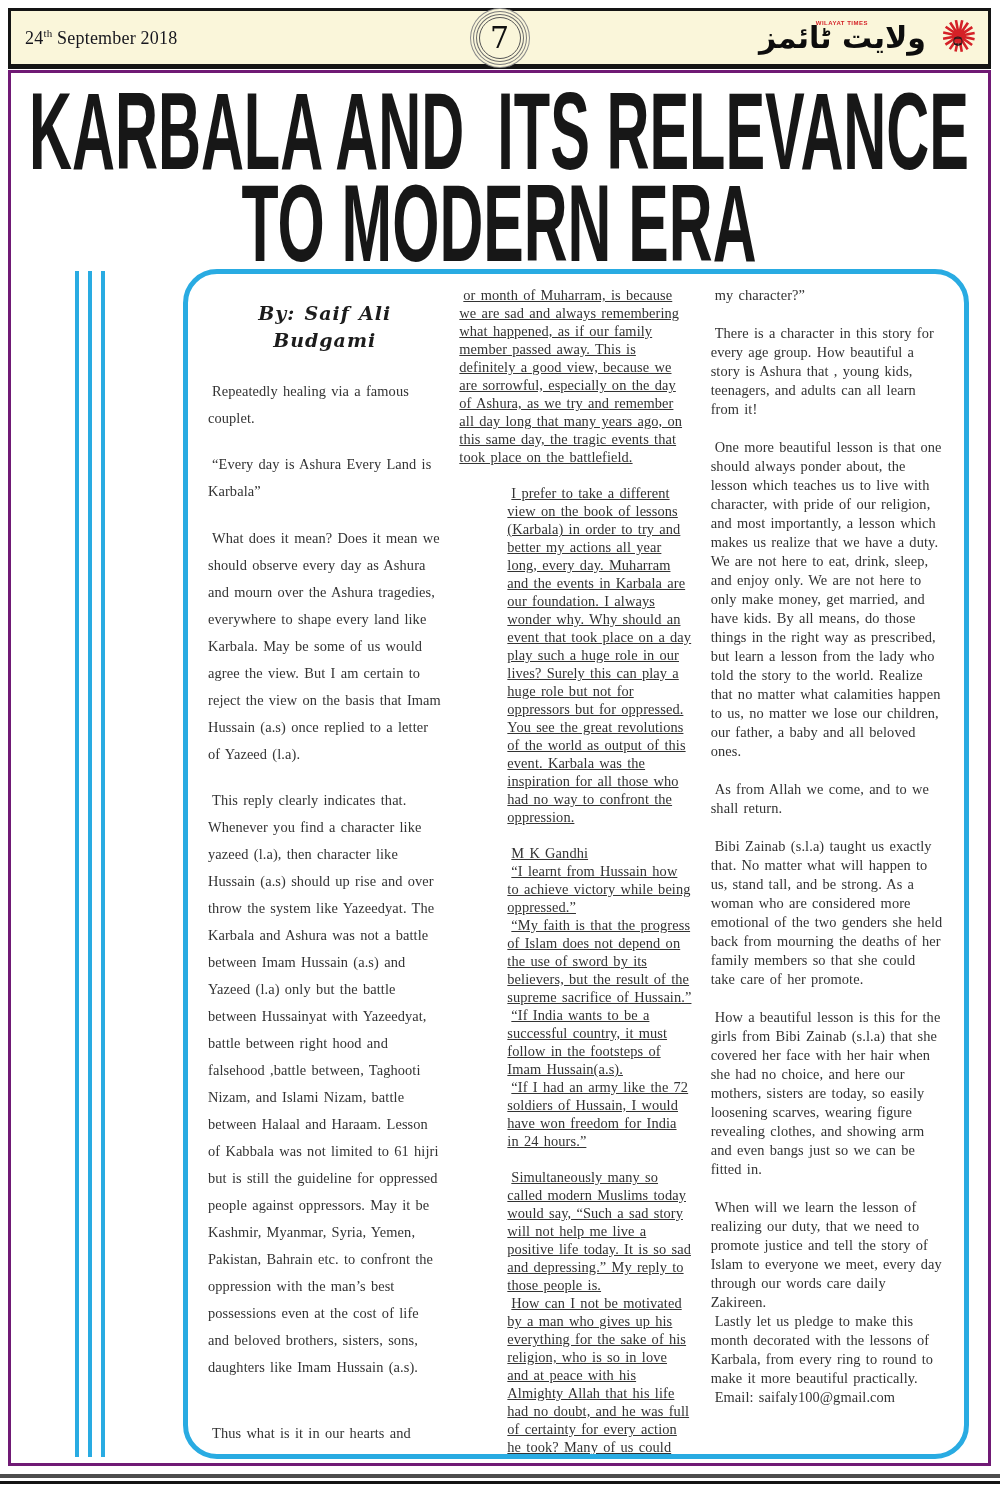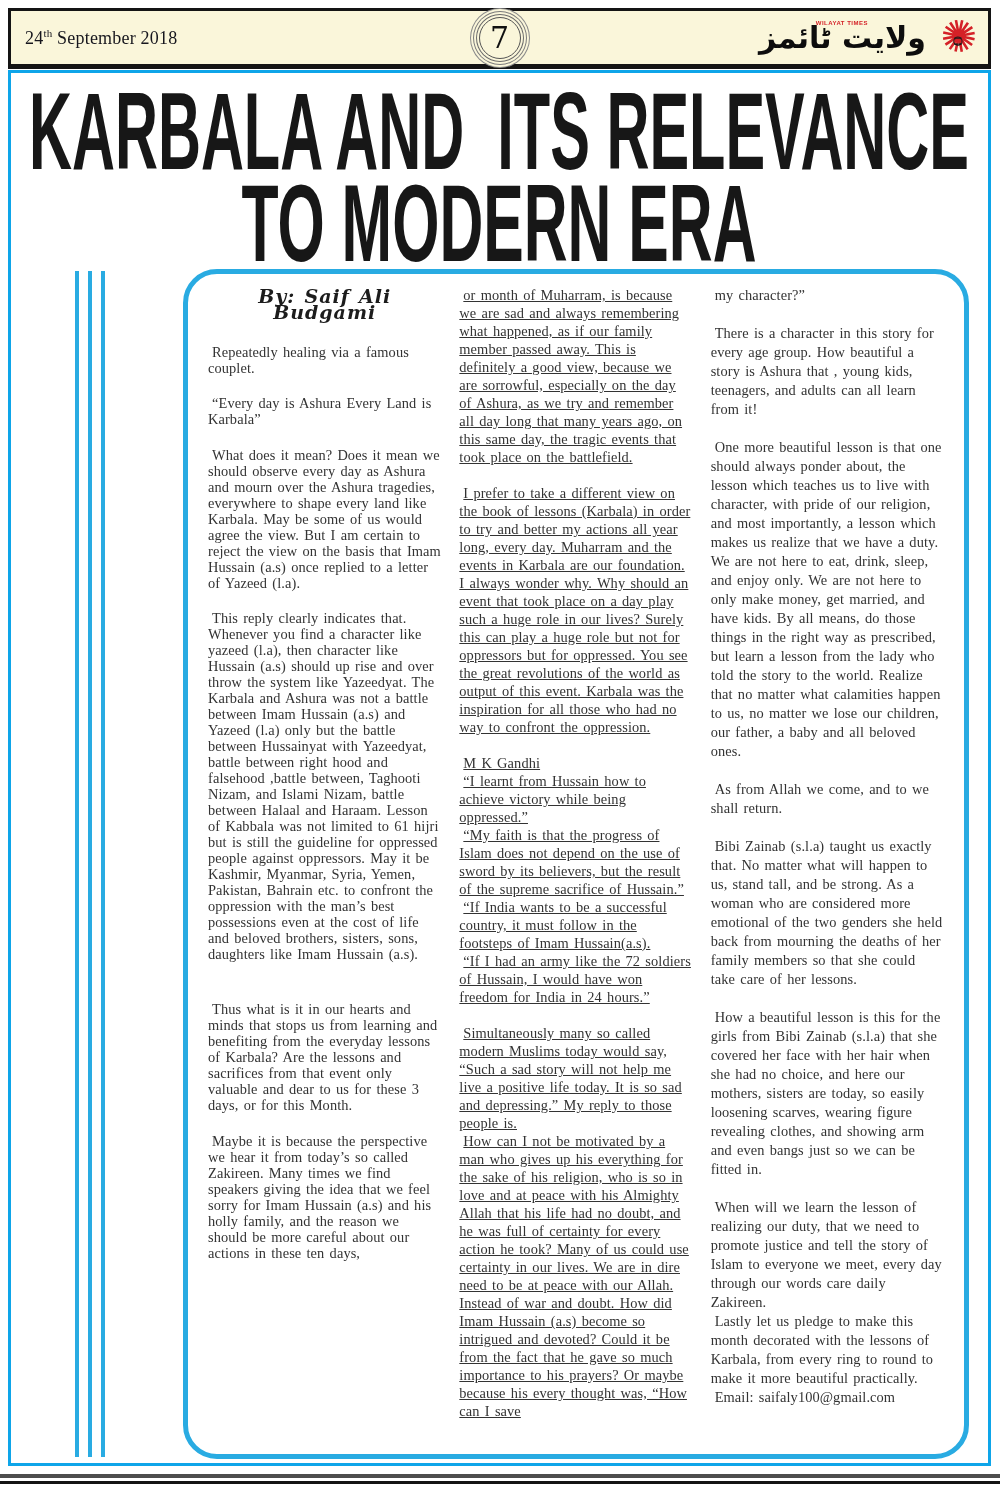--- a/index.html
+++ b/index.html
@@ -49,47 +49,47 @@
   }
   .emblem-burst { font-size:44px; color:#D42127; line-height:1; transform:rotate(12deg); }
   .emblem-core {
     position:absolute; font-size:15px; color:#1a1a1a; font-weight:bold;
     font-family:"DejaVu Sans", sans-serif;
   }
 
   
   .main-box {
     position:absolute; left:8px; top:70px; width:983px; height:1396px;
-    box-sizing:border-box; border:3px solid #0ea5e9; background:#ffffff;
+    box-sizing:border-box; border:3px solid #701a75; background:#ffffff;
   }
   .headline-svg { position:absolute; top:8px; left:0; width:977px; height:190px; }
   .headline-svg text {
     font-family:"Liberation Sans", sans-serif; font-weight:bold; fill:#171717;
     white-space:pre;
   }
 
   
   .blue-line { position:absolute; width:4px; top:198px; height:1186px; background:#29ABE2; }
   .blue-line.l1 { left:64px; } .blue-line.l2 { left:77px; } .blue-line.l3 { left:90px; }
 
   
   .article {
     position:absolute; left:172px; top:196px; width:786px; height:1190px;
     box-sizing:border-box; border:5px solid #29ABE2; border-radius:34px;
     padding:12px 20px; overflow:hidden; background:#ffffff;
     display:flex; gap:18px;
   }
   .col { flex:1; min-width:0; font-size:14.4px; color:#333333;
          letter-spacing:0.1px; word-spacing:1.5px; }
-  .col1 { line-height:16px; }
+  .col1 { line-height:27px;margin-top:12px; }
   .col2 { line-height:18px;text-decoration:underline; }
   .col3 { line-height:19px; }
   .col p { margin:0; text-indent:4px; }
   .col1 p + p { margin-top:19.4px; }
-  .col2 p + p { margin-top:18px; }
+  .col2 p + p { margin-top:18px;margin-left:48px; }
   .col3 p + p { margin-top:19px; }
   .col p.nogap  { margin-top:0 !important; }
   .col p.biggap { margin-top:39px !important; }
   .byline {
     text-align:center; font-family:"DejaVu Serif", serif; font-style:italic;
     font-weight:bold; font-size:19px; color:#1c1c1c; letter-spacing:1px;
     margin:2px 0 24px 0;
   }
 
   
@@ -151,21 +151,21 @@
         <p class="nogap">“If I had an army like the 72 soldiers of Hussain, I would have won freedom for India in 24 hours.”</p>
         <p>Simultaneously many so called modern Muslims today would say, “Such a sad story will not help me live a positive life today. It is so sad and depressing.” My reply to those people is.</p>
         <p class="nogap">How can I not be motivated by a man who gives up his everything for the sake of his religion, who is so in love and at peace with his Almighty Allah that his life had no doubt, and he was full of certainty for every action he took? Many of us could use certainty in our lives. We are in dire need to be at peace with our Allah. Instead of war and doubt. How did Imam Hussain (a.s) become so intrigued and devoted? Could it be from the fact that he gave so much importance to his prayers? Or maybe because his every thought was, “How can I save</p>
       </div>
 
       <div class="col col3">
         <p>my character?”</p>
         <p>There is a character in this story for every age group. How beautiful a story is Ashura that , young kids, teenagers, and adults can all learn from it!</p>
         <p>One more beautiful lesson is that one should always ponder about, the lesson which teaches us to live with character, with pride of our religion, and most importantly, a lesson which makes us realize that we have a duty. We are not here to eat, drink, sleep, and enjoy only. We are not here to only make money, get married, and have kids. By all means, do those things in the right way as prescribed, but learn a lesson from the lady who told the story to the world. Realize that no matter what calamities happen to us, no matter we lose our children, our father, a baby and all beloved ones.</p>
         <p>As from Allah we come, and to we shall return.</p>
-        <p>Bibi Zainab (s.l.a) taught us exactly that. No matter what will happen to us, stand tall, and be strong. As a woman who are considered more emotional of the two genders she held back from mourning the deaths of her family members so that she could take care of her lessons.</p>
+        <p>Bibi Zainab (s.l.a) taught us exactly that. No matter what will happen to us, stand tall, and be strong. As a woman who are considered more emotional of the two genders she held back from mourning the deaths of her family members so that she could take care of her promote.</p>
         <p>How a beautiful lesson is this for the girls from Bibi Zainab (s.l.a) that she covered her face with her hair when she had no choice, and here our mothers, sisters are today, so easily loosening scarves, wearing figure revealing clothes, and showing arm and even bangs just so we can be fitted in.</p>
         <p>When will we learn the lesson of realizing our duty, that we need to promote justice and tell the story of Islam to everyone we meet, every day through our words care daily Zakireen.</p>
         <p class="nogap">Lastly let us pledge to make this month decorated with the lessons of Karbala, from every ring to round to make it more beautiful practically.</p>
         <p class="nogap">Email: saifaly100@gmail.com</p>
       </div>
 
     </div>
   </div>
 
   <div class="bottom-rule-1"></div>

